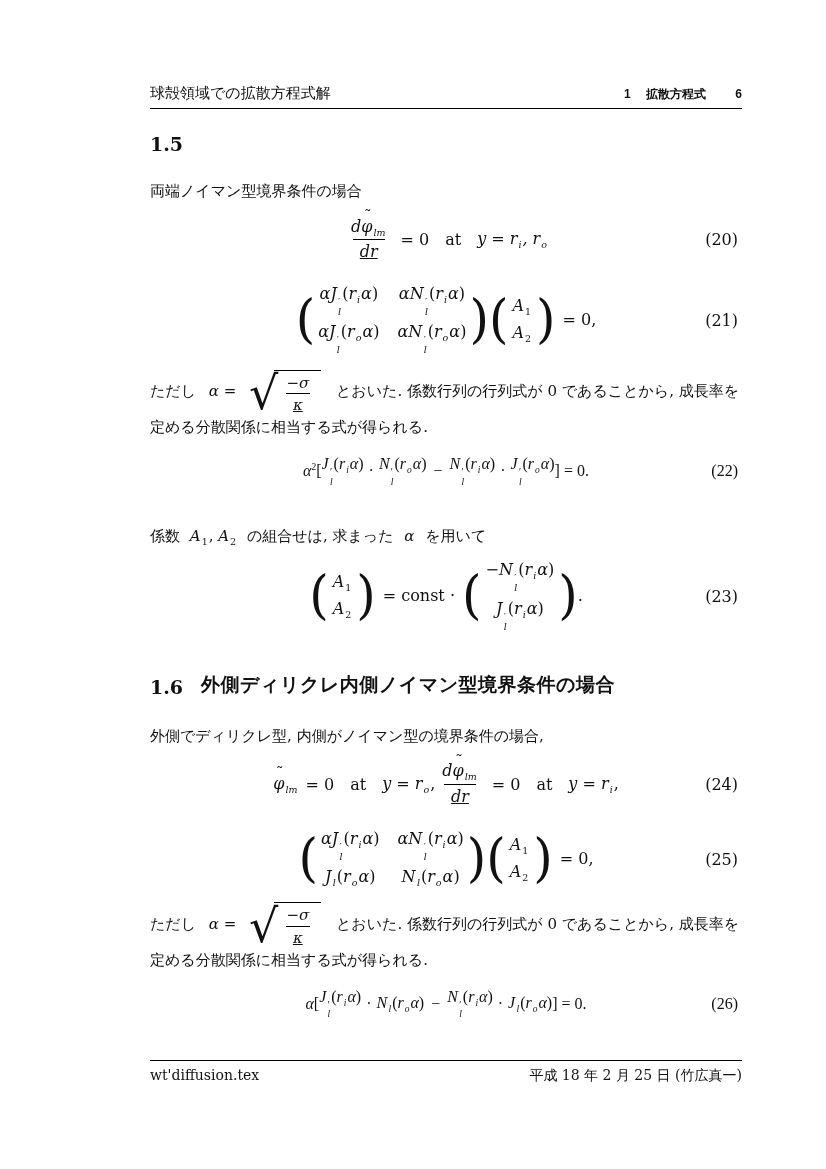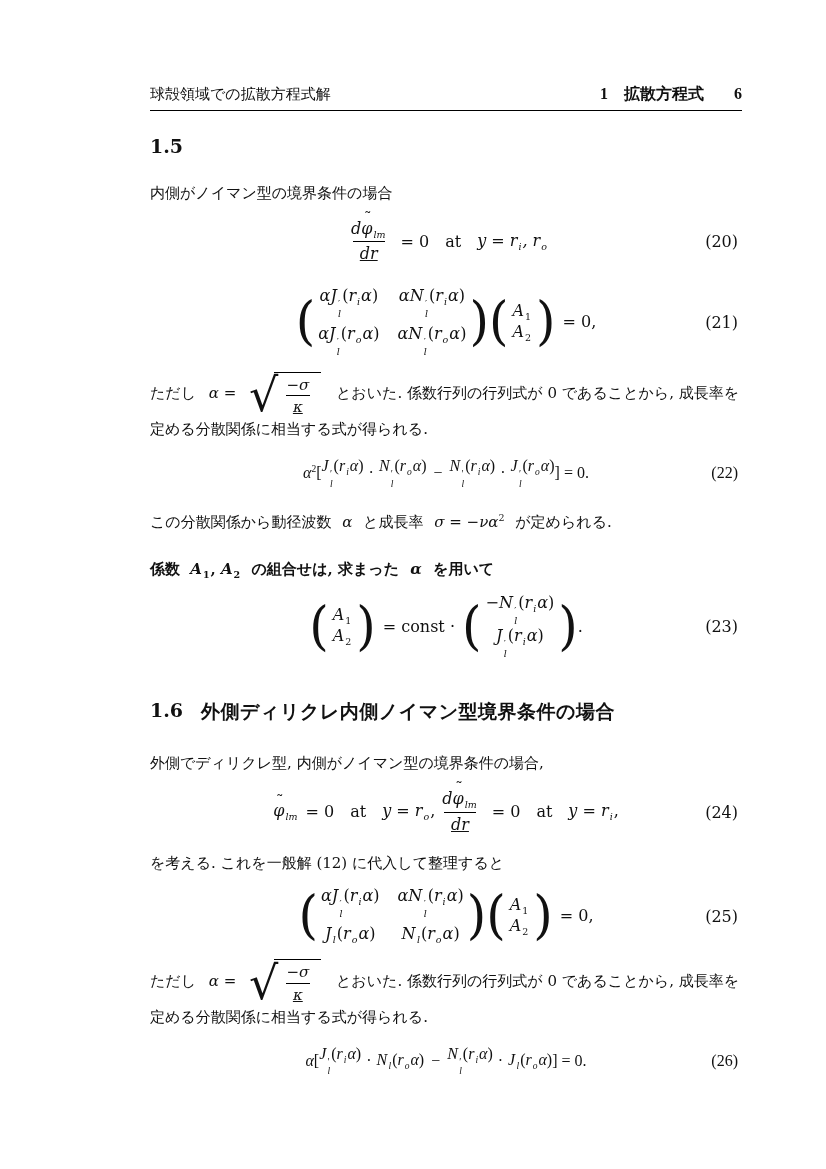--- a/index.html
+++ b/index.html
@@ -6,34 +6,34 @@
   .page{
     width:826px;height:1169px;box-sizing:border-box;
     padding:84px 116px 84px 118px;
     display:flex;flex-direction:column;
     font-family:"DejaVu Serif","Liberation Serif",serif;
     color:#111;font-size:15px;overflow:hidden;background:#fff;margin-left:32px;
   }
   
   .pagehead{display:flex;justify-content:space-between;align-items:baseline;}
   .ph-left{font-size:15px;}
-  .ph-right{font-weight:bold;font-size:16px;font-family:Liberation Serif, serif;}
+  .ph-right{font-weight:bold;font-size:12px;font-family:Liberation Sans, sans-serif;}
   .ph-sec{margin-left:12px;}
   .ph-page{margin-left:26px;}
   .headrule{border-bottom:1.3px solid #000;margin-top:5px;}
   
-  .sec{display:flex;gap:18px;align-items:flex-start;font-weight:bold;font-size:19px;margin:24px 0 0;}
+  .sec{display:flex;gap:18px;align-items:flex-end;font-weight:bold;font-size:19px;margin:24px 0 0;}
   .sec.h16{margin-top:30px;}
   .secno{font-family:"DejaVu Serif",serif;}
   .sectitle{font-family:"DejaVu Sans","Liberation Sans",sans-serif;letter-spacing:0.5px;}
   
   .p{line-height:1.7;margin:24px 0 0;}
   .p.tight{margin-top:6px;}
   .p.vtight{margin-top:4px;}
-  .p.wide{margin-top:22px;font-weight:bold;}
+  .p.wide{margin-top:22px;}
   .p.sec-after{margin-top:26px;}
   
   .it{font-style:italic;}
   .rm{font-style:normal;}
   .fnl{letter-spacing:0.3px;}
   .subi{font-size:9.5px;vertical-align:-4px;margin:0 1px;font-style:italic;}
   .rmsub{font-style:normal;}
   .supd{font-size:9.5px;vertical-align:6px;font-style:normal;}
   .ss{display:inline-flex;flex-direction:column;align-items:flex-start;font-size:9.5px;line-height:1.05;vertical-align:-6px;margin:0 1px;}
   .mathfn{white-space:nowrap;}
@@ -54,21 +54,21 @@
   
   .tld{display:inline-block;position:relative;}
   .tld .tmark{position:absolute;top:-0.62em;left:58%;transform:translateX(-50%);font-size:0.95em;font-style:normal;}
   
   .sqrt{display:inline-flex;align-items:center;vertical-align:middle;margin:0 4px;}
   .sqrt .rad{font-size:46px;line-height:1;transform:translateY(1px);margin-right:-4px;font-style:normal;}
   .sqrt .rc{border-top:1.4px solid #000;padding:3px 5px 0 5px;}
   
   .bp{display:inline-block;font-size:50px;line-height:0.9;font-weight:300;transform:scaleY(1.06);font-style:normal;font-family:"DejaVu Serif",serif;}
   .mat{display:grid;grid-template-columns:auto auto;column-gap:18px;row-gap:5px;justify-items:center;align-items:center;padding:0 3px;}
-  .vec{display:grid;row-gap:0;justify-items:center;padding:0 4px;}
+  .vec{display:grid;row-gap:6px;justify-items:center;padding:0 4px;}
   .cell{white-space:nowrap;}
   
   .pagefoot{margin-top:auto;}
   .footrule{border-bottom:1.2px solid #000;}
   .footrow{display:flex;justify-content:space-between;margin-top:6px;font-size:14px;}
 </style>
 </head>
 <body>
 
 <div class="page">
@@ -80,21 +80,21 @@
       <span class="ph-sec">拡散方程式</span>
       <span class="ph-page">6</span>
     </span>
   </div>
   <div class="headrule"></div>
 
   <div class="sec">
     <span class="secno">1.5</span>
   </div>
 
-  <p class="p">内側がノイマン型の境界条件の場合</p>
+  <p class="p">両端ノイマン型境界条件の場合</p>
 
   <div class="eq mbig">
     <span class="frac">
       <span class="fnum"><span class="it">d</span><span class="tld"><span class="tmark">˜</span><span class="it">φ</span></span><span class="subi">lm</span></span>
       <span class="fden it">dr</span>
     </span>
     <span class="gap1 rm">= 0</span>
     <span class="gap2 rm">at</span>
     <span class="gap2"><span class="it">y = r</span><span class="subi">i</span><span class="it">, r</span><span class="subi">o</span></span>
     <span class="eqnum">(20)</span>
@@ -165,27 +165,20 @@
         </span><span class="rm">(</span><span class="it">r</span><span class="subi">i</span><span class="it">α</span><span class="rm">)</span></span>
     <span class="dotg">·</span>
     <span class="mathfn"><span class="it fnl">J</span><span class="ss">
           <span class="pr rm">′</span>
           <span class="sb it">l</span>
         </span><span class="rm">(</span><span class="it">r</span><span class="subi">o</span><span class="it">α</span><span class="rm">)</span></span>
     <span class="rm">] = 0.</span>
     <span class="eqnum">(22)</span>
   </div>
 
-  <p class="p tight">
-    <span>この分散関係から動径波数</span>
-    <span class="it" style="margin:0 6px;">α</span>
-    <span>と成長率</span>
-    <span style="margin:0 6px;"><span class="it">σ = −να</span><sup class="supd">2</sup></span>
-    <span>が定められる.</span>
-  </p>
 
   <p class="p wide">
     <span>係数</span>
     <span style="margin:0 5px;"><span class="it">A</span><span class="subi rmsub">1</span><span class="rm">, </span><span class="it">A</span><span class="subi rmsub">2</span></span>
     <span>の組合せは, 求まった</span>
     <span class="it" style="margin:0 6px;">α</span>
     <span>を用いて</span>
   </p>
 
   <div class="eq">
@@ -227,21 +220,20 @@
     <span class="frac gap3">
       <span class="fnum"><span class="it">d</span><span class="tld"><span class="tmark">˜</span><span class="it">φ</span></span><span class="subi">lm</span></span>
       <span class="fden it">dr</span>
     </span>
     <span class="gap1 rm">= 0</span>
     <span class="gap2 rm">at</span>
     <span class="gap2"><span class="it">y = r</span><span class="subi">i</span><span class="rm">,</span></span>
     <span class="eqnum">(24)</span>
   </div>
 
-  <p class="p vtight">を考える. これを一般解 (12) に代入して整理すると</p>
 
   <div class="eq">
     <span class="bp">(</span>
     <span class="mat">
       <span class="cell mathfn"><span class="it">α</span><span class="it fnl">J</span><span class="ss">
             <span class="pr rm">′</span>
             <span class="sb it">l</span>
           </span><span class="rm">(</span><span class="it">r</span><span class="subi">i</span><span class="it">α</span><span class="rm">)</span></span>
       <span class="cell mathfn"><span class="it">α</span><span class="it fnl">N</span><span class="ss">
             <span class="pr rm">′</span>
@@ -288,14 +280,21 @@
     <span class="mathfn"><span class="it fnl">N</span><span class="ss">
           <span class="pr rm">′</span>
           <span class="sb it">l</span>
         </span><span class="rm">(</span><span class="it">r</span><span class="subi">i</span><span class="it">α</span><span class="rm">)</span></span>
     <span class="dotg">·</span>
     <span class="mathfn"><span class="it fnl">J</span><span class="subi">l</span><span class="rm">(</span><span class="it">r</span><span class="subi">o</span><span class="it">α</span><span class="rm">)</span></span>
     <span class="rm">] = 0.</span>
     <span class="eqnum">(26)</span>
   </div>
 
+  <div class="pagefoot">
+    <div class="footrule"></div>
+    <div class="footrow">
+      <span>wt'diffusion.tex</span>
+      <span>平成 18 年 2 月 25 日 (竹広真一)</span>
+    </div>
+  </div>
 
 </div>
 
 </body></html>

